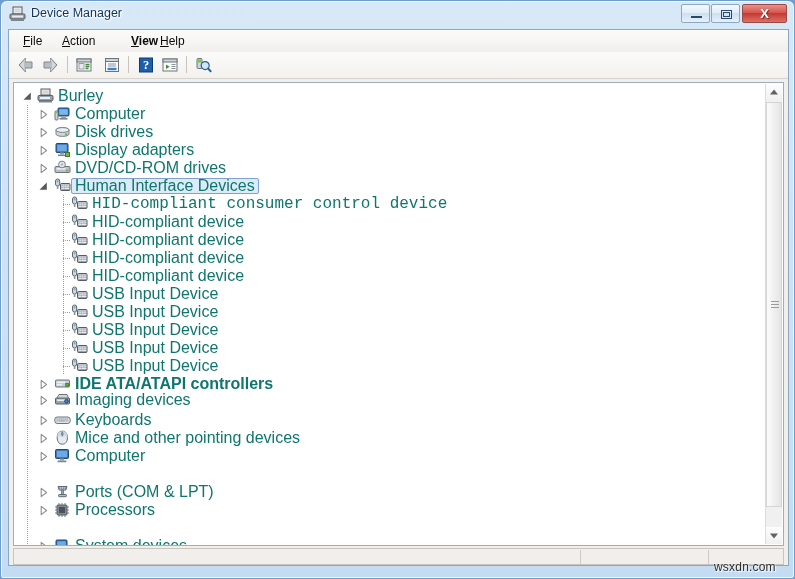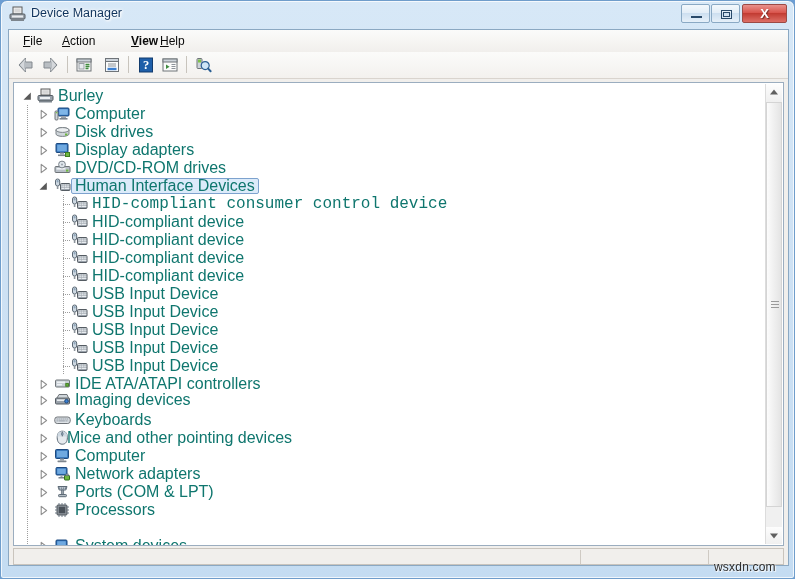--- a/index.html
+++ b/index.html
@@ -615,21 +615,21 @@
                   <rect x="9.1" y="8.1" width="1.3" height="1.2"></rect>
                   <rect x="10.8" y="8.1" width="1.3" height="1.2"></rect>
                   <rect x="12.5" y="8.1" width="1.3" height="1.2"></rect>
                   <rect x="14.2" y="8.1" width="1.2" height="1.2"></rect>
                   <rect x="7.4" y="9.8" width="3" height="1.2"></rect>
                   <rect x="10.8" y="9.8" width="4.6" height="1.2"></rect>
                 </g>
               </svg></div>
             <div class="label" style="left: 78px;">USB Input Device</div>
           </div>
-          <div class="row" style="top: 292px;">
+          <div class="row" style="top: 292px; font-weight: bold;">
             <div class="twisty" style="left: 24px;">
               <svg width="11" height="11" viewBox="0 0 11 11">
                 <path d="M3.2 1.4 L8.6 5.5 L3.2 9.6 Z" fill="none" stroke="#8f8f8f" stroke-width="1.1" stroke-linejoin="round"></path>
               </svg>
             </div>
             <div class="devicon" style="left: 40px;"><svg width="17" height="16" viewBox="0 0 17 16">
                 <rect x="1.5" y="4" width="14" height="7" rx="1" fill="#c8cfd5" stroke="#6f7479"></rect>
                 <rect x="3" y="5.5" width="8" height="1.6" fill="#eef1f4"></rect>
                 <rect x="3" y="8" width="5" height="1.4" fill="#eef1f4"></rect>
                 <rect x="11.8" y="7.6" width="2.6" height="2.6" fill="#6fb83f" stroke="#3f7d22"></rect>
@@ -678,51 +678,35 @@
               <svg width="11" height="11" viewBox="0 0 11 11">
                 <path d="M3.2 1.4 L8.6 5.5 L3.2 9.6 Z" fill="none" stroke="#8f8f8f" stroke-width="1.1" stroke-linejoin="round"></path>
               </svg>
             </div>
             <div class="devicon" style="left: 40px;"><svg width="17" height="16" viewBox="0 0 17 16">
                 <path d="M8.3 1.2 C11.6 1.2 13.4 3.6 13.4 7.6 C13.4 11.6 11.6 14.2 8.3 14.2 C5 14.2 3.2 11.6 3.2 7.6 C3.2 3.6 5 1.2 8.3 1.2 Z" fill="#e6eaee" stroke="#5d6a76"></path>
                 <path d="M8.3 1.2 C5 1.2 3.2 3.6 3.2 6.6 L13.4 6.6 C13.4 3.6 11.6 1.2 8.3 1.2 Z" fill="#cfd9e2"></path>
                 <line x1="8.3" y1="1.4" x2="8.3" y2="6.4" stroke="#5d6a76" stroke-width=".9"></line>
                 <rect x="7.5" y="2.6" width="1.6" height="2.6" rx=".7" fill="#8fa6bb" stroke="#5d6a76" stroke-width=".6"></rect>
               </svg></div>
-            <div class="label" style="left: 53px;">Mice and other pointing devices</div>
+            <div class="label" style="left: 61px;">Mice and other pointing devices</div>
           </div>
           <div class="row" style="top: 364px;">
             <div class="twisty" style="left: 24px;">
               <svg width="11" height="11" viewBox="0 0 11 11">
                 <path d="M3.2 1.4 L8.6 5.5 L3.2 9.6 Z" fill="none" stroke="#8f8f8f" stroke-width="1.1" stroke-linejoin="round"></path>
               </svg>
             </div>
             <div class="devicon" style="left: 40px;"><svg width="17" height="16" viewBox="0 0 17 16">
                 <rect x="1.5" y="1.5" width="13" height="9" rx="1" fill="#2f6fb5" stroke="#1d4a80"></rect>
                 <rect x="2.8" y="2.8" width="10.4" height="6.4" fill="#6fa9e0"></rect>
                 <rect x="6" y="10.5" width="4" height="2" fill="#9aa2ab"></rect>
                 <rect x="3.5" y="12.5" width="9" height="1.7" rx=".6" fill="#7d858d"></rect>
               </svg></div>
             <div class="label" style="left: 61px;">Computer</div>
-          </div>
-          <div class="row" style="top: 382px;">
-            <div class="twisty" style="left: 24px;">
-              <svg width="11" height="11" viewBox="0 0 11 11">
-                <path d="M3.2 1.4 L8.6 5.5 L3.2 9.6 Z" fill="none" stroke="#8f8f8f" stroke-width="1.1" stroke-linejoin="round"></path>
-              </svg>
-            </div>
-            <div class="devicon" style="left: 40px;"><svg width="17" height="16" viewBox="0 0 17 16">
-                <rect x="2" y="1.5" width="11" height="7.5" rx="1" fill="#2f6fb5" stroke="#1d4a80"></rect>
-                <rect x="3.2" y="2.6" width="8.6" height="5.3" fill="#6fa9e0"></rect>
-                <rect x="6.5" y="9" width="2" height="2" fill="#9aa2ab"></rect>
-                <rect x="4.5" y="11" width="6" height="1.5" fill="#7d858d"></rect>
-                <rect x="10.5" y="9.5" width="5" height="4.5" rx=".6" fill="#6fb83f" stroke="#2f6b1c"></rect>
-                <rect x="11.8" y="8" width="2.4" height="1.8" fill="#9aa2ab" stroke="#5d6a76" stroke-width=".6"></rect>
-              </svg></div>
-            <div class="label" style="left: 61px;">Network adapters</div>
           </div>
           <div class="row" style="top: 400px;">
             <div class="twisty" style="left: 24px;">
               <svg width="11" height="11" viewBox="0 0 11 11">
                 <path d="M3.2 1.4 L8.6 5.5 L3.2 9.6 Z" fill="none" stroke="#8f8f8f" stroke-width="1.1" stroke-linejoin="round"></path>
               </svg>
             </div>
             <div class="devicon" style="left: 40px;"><svg width="17" height="16" viewBox="0 0 17 16">
                 <path d="M4 2.5 L13 2.5 L11.8 6 L5.2 6 Z" fill="#cfd9e2" stroke="#5d6a76"></path>
                 <rect x="7.3" y="6" width="2.4" height="4.5" fill="#9aa2ab" stroke="#5d6a76" stroke-width=".7"></rect>

